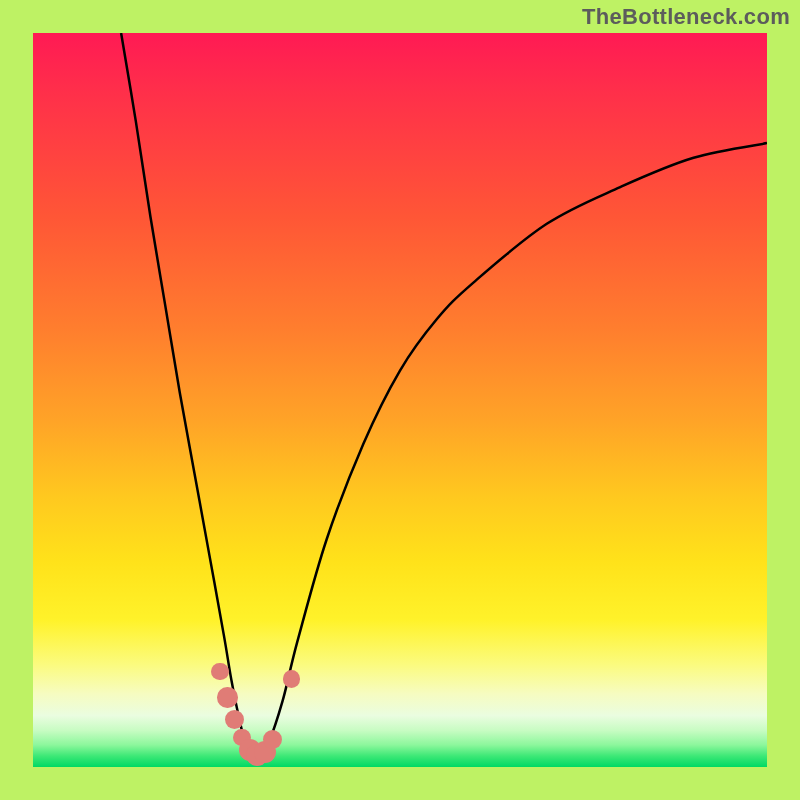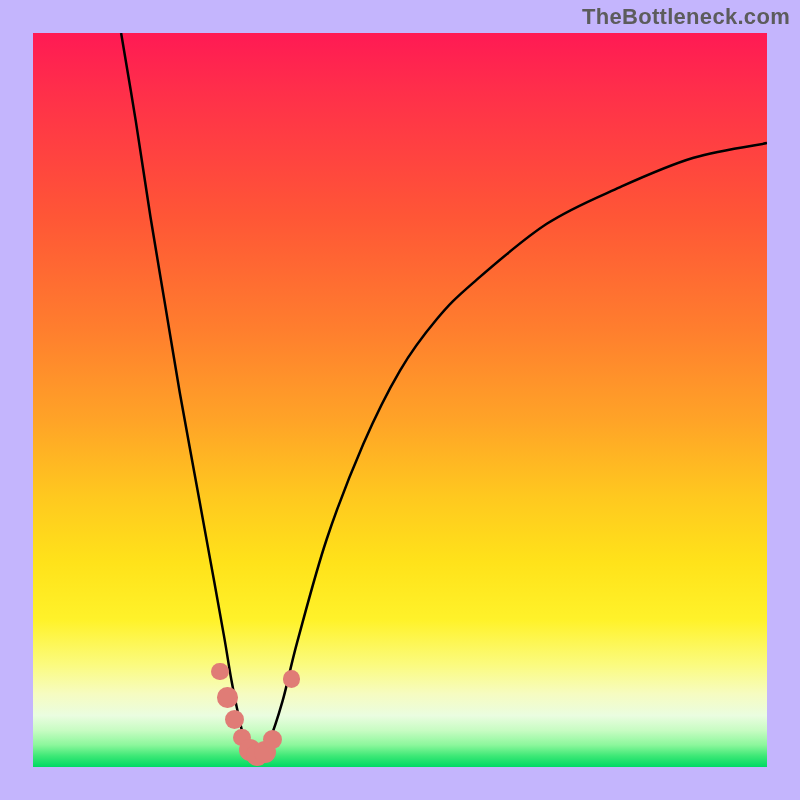--- a/index.html
+++ b/index.html
@@ -8,21 +8,21 @@
     width: 800px;
     height: 800px;
     overflow: hidden;
     background: #000;
     font-family: Arial, Helvetica, sans-serif;
   }
   .outer {
     position: relative;
     width: 800px;
     height: 800px;
-    background: #c4b5fd;
+    background: #bef264;
   }
   .plot {
     position: absolute;
     left: 33px;
     top: 33px;
     width: 734px;
     height: 734px;
     
     background: linear-gradient(
       to bottom,

